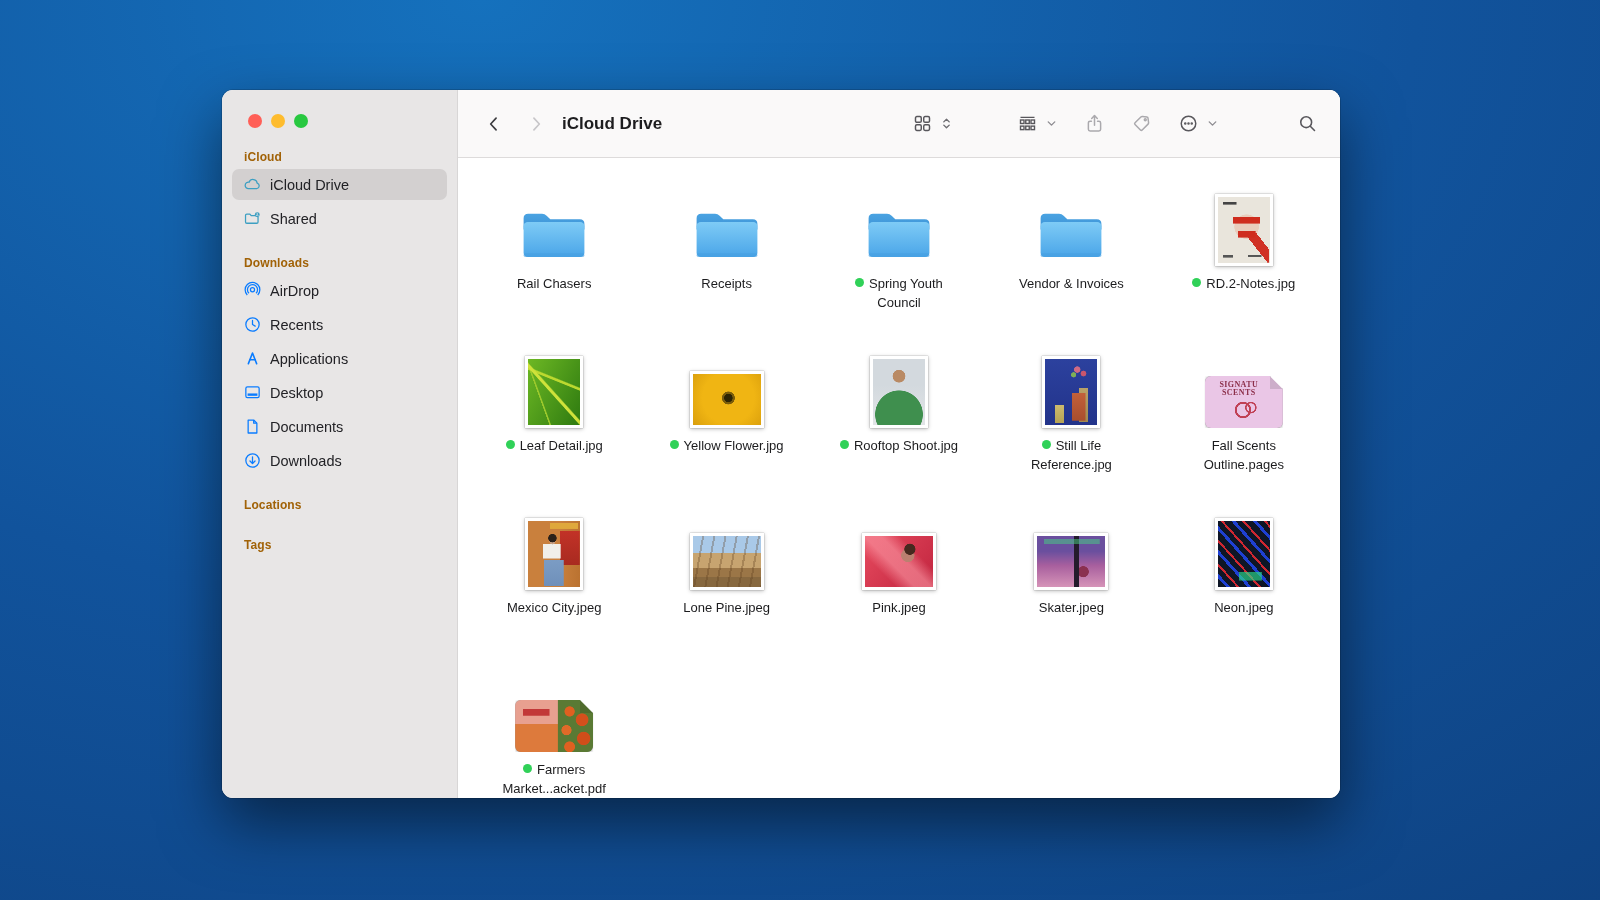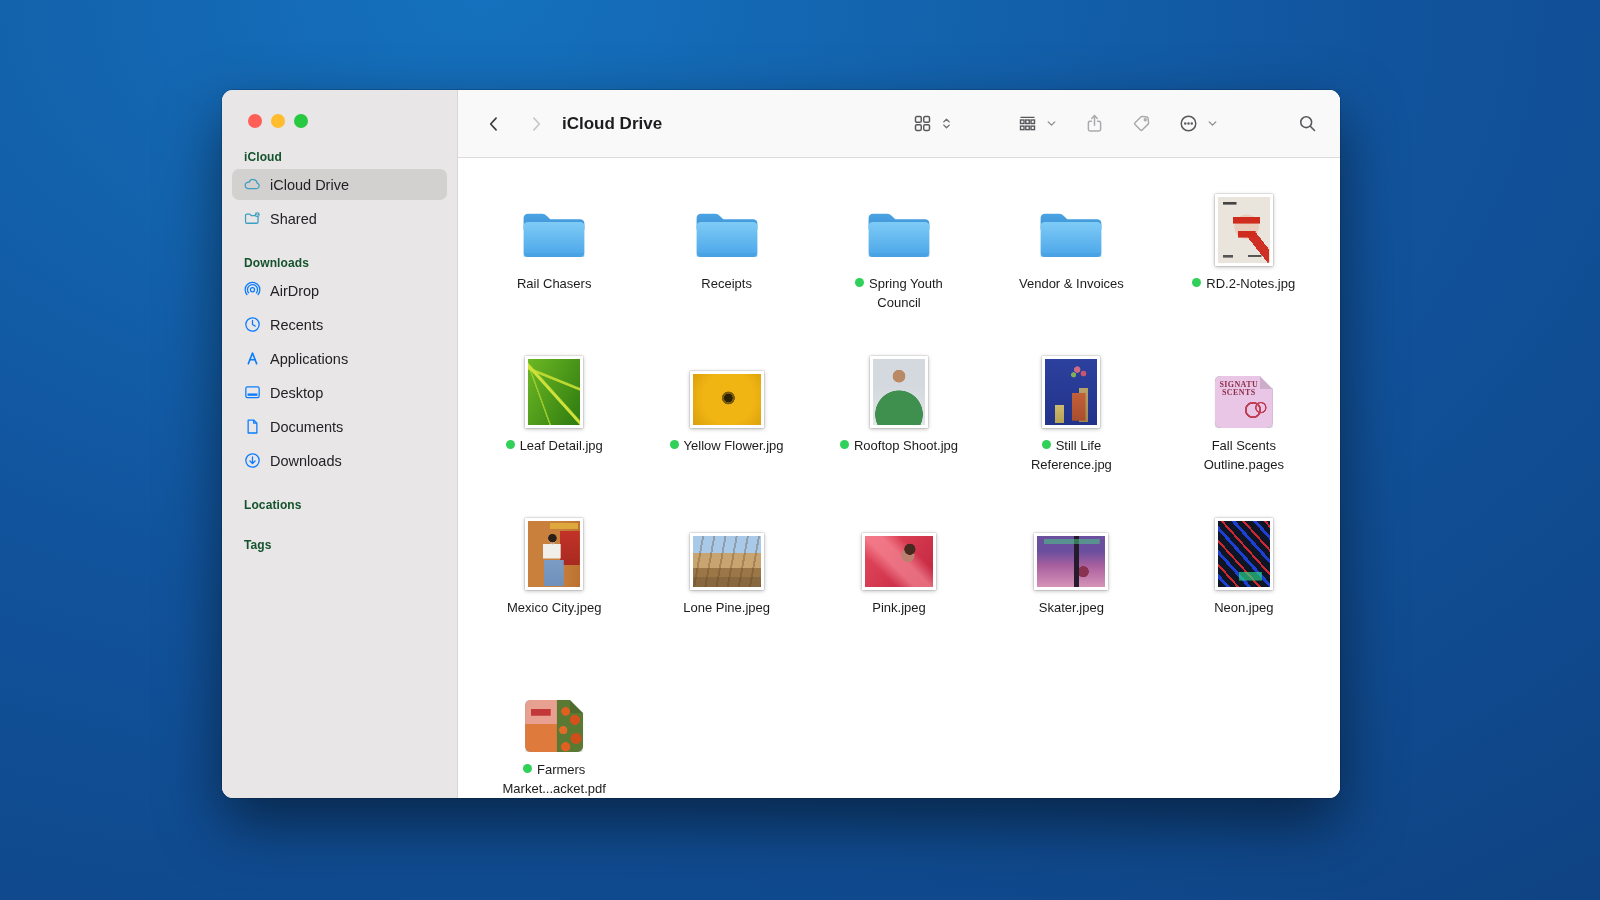--- a/index.html
+++ b/index.html
@@ -12,21 +12,21 @@
     box-shadow: 0 25px 60px rgba(0,0,0,.5), 0 0 0 1px rgba(0,0,0,.15);
     background:#fff;
   }
 
   
   .sidebar { width:236px; flex:0 0 236px; background:#e8e6e6; padding:24px 0 0 0; border-right:1px solid #d8d6d6; }
   .traffic { display:flex; gap:9px; padding-left:26px; }
   .traffic span { width:14px; height:14px; border-radius:50%; display:block; }
   .tl-close{ background:#ff5f57; } .tl-min{ background:#febc2e; } .tl-zoom{ background:#28c840; }
   .sb-section { margin-top:22px; }
-  .sb-header { font-size:12px; font-weight:700; color:#14532d; padding:0 0 4px 22px; letter-spacing:.1px; }
+  .sb-header { font-size:12px; font-weight:700; color:#a16207; padding:0 0 4px 22px; letter-spacing:.1px; }
   .sb-item { display:flex; align-items:center; gap:8px; height:31px; margin:1px 10px 3px 10px;
              padding-left:11px; border-radius:7px; font-size:14.5px; color:#222226; cursor:default; }
   .sb-item.selected { background:#d3d0d0; }
   .sb-item .si { width:19px; height:19px; flex:0 0 19px; }
 
   
   .main { flex:1; display:flex; flex-direction:column; background:#fff; min-width:0; }
   .toolbar { height:68px; flex:0 0 68px; background:#faf9f9; border-bottom:1px solid #dddbdb;
              display:flex; align-items:center; padding:0 22px; }
   .nav-btn { width:28px; height:28px; display:flex; align-items:center; justify-content:center; }
@@ -46,21 +46,21 @@
 
   .photo { border:3px solid #fff; box-shadow:0 0 1px rgba(0,0,0,.45), 0 1px 4px rgba(0,0,0,.28); }
   .portrait { width:58px; height:72px; }
   .landscape { width:74px; height:57px; }
 
   .card { position:relative; box-shadow:0 0 1px rgba(0,0,0,.4), 0 1px 4px rgba(0,0,0,.25);
           clip-path:polygon(0 0, calc(100% - 13px) 0, 100% 13px, 100% 100%, 0 100%); }
   .card::after { content:""; position:absolute; top:0; right:0; width:0; height:0;
                  border-style:solid; border-width:0 13px 13px 0;
                  border-color:transparent #ffffff rgba(0,0,0,.12) transparent; }
-  .card.pages-land { width:58px; height:52px; border-radius:6px 0 6px 6px; }
+  .card.pages-land { width:78px; height:52px; border-radius:6px 0 6px 6px; }
   .card.doc-port { width:60px; height:76px; border-radius:2px; }
 
   
   .t-rd2 { background:
       linear-gradient(#cf2c1e,#cf2c1e) 62% 34%/52% 10% no-repeat,
       linear-gradient(#cf2c1e,#cf2c1e) 58% 58%/34% 10% no-repeat,
       linear-gradient(52deg, transparent 58%, #d03024 58% 78%, transparent 78%) 100% 100%/70% 45% no-repeat,
       linear-gradient(#444,#444) 14% 8%/26% 4% no-repeat,
       linear-gradient(#555,#555) 12% 92%/20% 4% no-repeat,
       linear-gradient(#555,#555) 78% 90%/26% 3% no-repeat,

